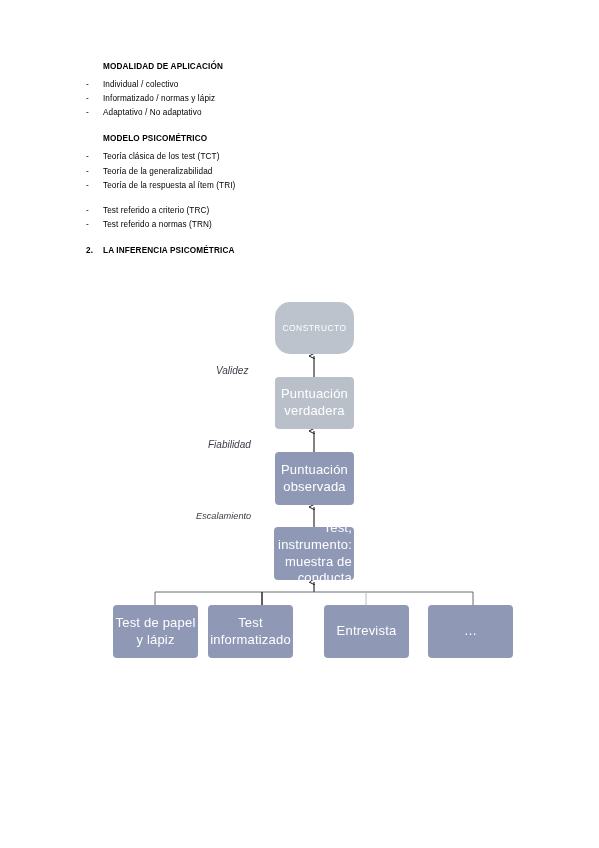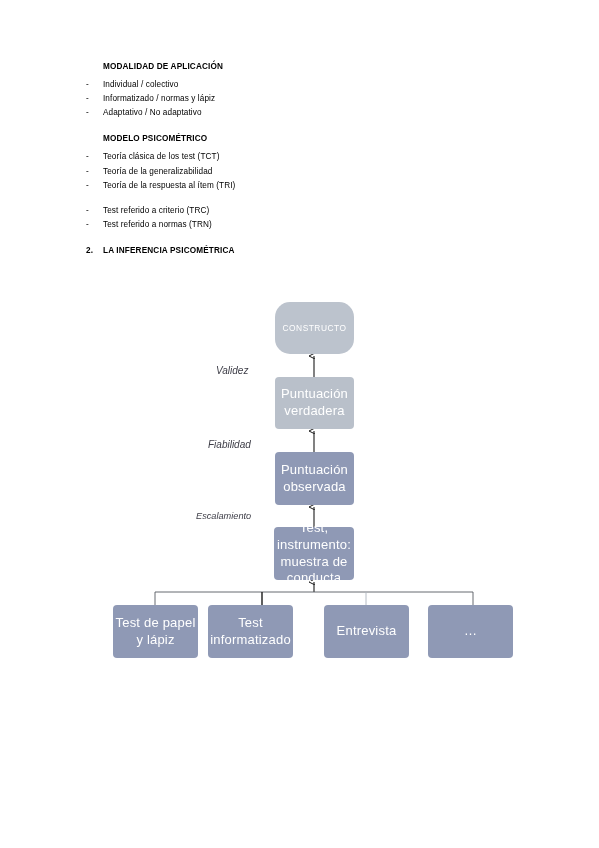--- a/index.html
+++ b/index.html
@@ -221,21 +221,21 @@
     </svg>
 
     <div class="node node-light node-constructo">CONSTRUCTO</div>
 
     <div class="node node-mid node-verdadera" style="white-space: pre-line;">Puntuación
 verdadera</div>
 
     <div class="node node-dark node-observada" style="white-space: pre-line;">Puntuación
 observada</div>
 
-    <div class="node node-dark node-instrumento" style="white-space: pre-line;">Test, instrumento:
+    <div class="node node-dark node-instrumento" style="white-space: pre-line; text-align: right;">Test, instrumento:
 muestra de
 conducta</div>
 
     <div class="node node-dark leaf leaf-1">Test de papel y lápiz</div>
     <div class="node node-dark leaf leaf-2">Test informatizado</div>
     <div class="node node-dark leaf leaf-3">Entrevista</div>
     <div class="node node-dark leaf leaf-4">…</div>
 
     <div class="edge-label label-validez">Validez</div>
     <div class="edge-label label-fiabilidad">Fiabilidad</div>

